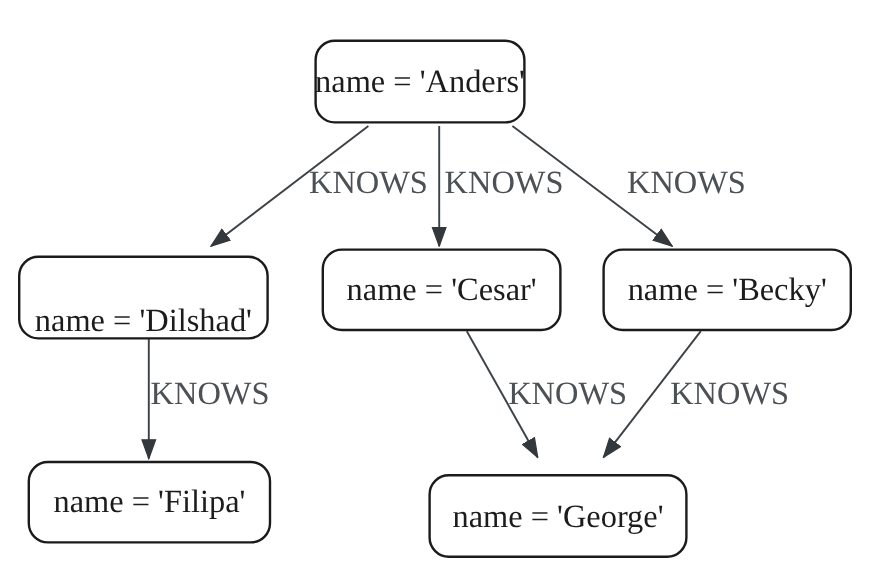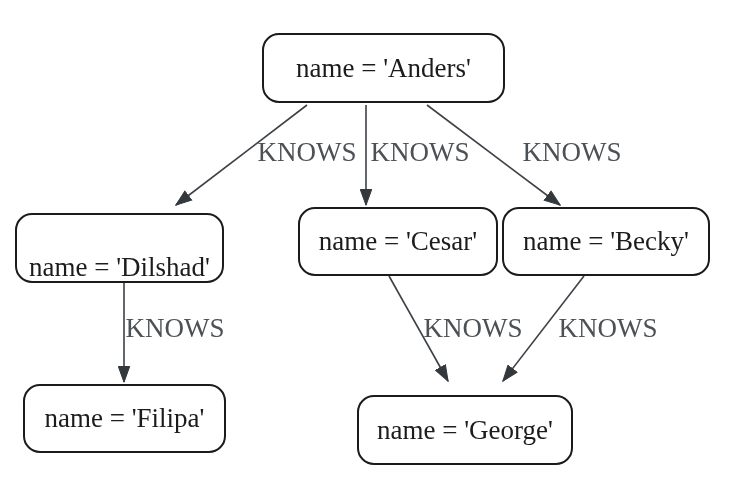--- a/index.html
+++ b/index.html
@@ -67,27 +67,27 @@
     <g id="edge-group">
         <line x1="307" y1="105" x2="176" y2="205" stroke="#3d4247" stroke-width="1.6" marker-end="url(#arrowhead)"></line>
         <line x1="366" y1="105" x2="366" y2="205" stroke="#3d4247" stroke-width="1.6" marker-end="url(#arrowhead)"></line>
         <line x1="427" y1="105" x2="560" y2="205" stroke="#3d4247" stroke-width="1.6" marker-end="url(#arrowhead)"></line>
         <line x1="124" y1="277" x2="124" y2="382" stroke="#3d4247" stroke-width="1.6" marker-end="url(#arrowhead)"></line>
         <line x1="389" y1="276" x2="448" y2="381" stroke="#3d4247" stroke-width="1.6" marker-end="url(#arrowhead)"></line>
         <line x1="584" y1="276" x2="503" y2="381" stroke="#3d4247" stroke-width="1.6" marker-end="url(#arrowhead)"></line>
       </g>
   </svg>
   <div id="node-layer">
-      <div class="node" style="left: 262px; top: 33px; width: 243px; height: 70px;">
+      <div class="node" style="left: 262px; top: 33px; width: 176px; height: 70px;">
         <span>name = 'Anders'</span>
       </div>
       <div class="node" style="left: 15px; top: 213px; width: 209px; height: 70px; align-items: flex-end;">
         <span>name = 'Dilshad'</span>
       </div>
-      <div class="node" style="left: 268px; top: 207px; width: 200px; height: 69px; margin-left: 30px;">
+      <div class="node" style="left: 268px; top: 207px; width: 200px; height: 69px;">
         <span>name = 'Cesar'</span>
       </div>
       <div class="node" style="left: 502px; top: 207px; width: 208px; height: 69px;">
         <span>name = 'Becky'</span>
       </div>
       <div class="node" style="left: 23px; top: 384px; width: 203px; height: 69px; align-items: center;">
         <span>name = 'Filipa'</span>
       </div>
       <div class="node" style="left: 357px; top: 383px; width: 216px; height: 70px; margin-top: 12px;">
         <span>name = 'George'</span>

